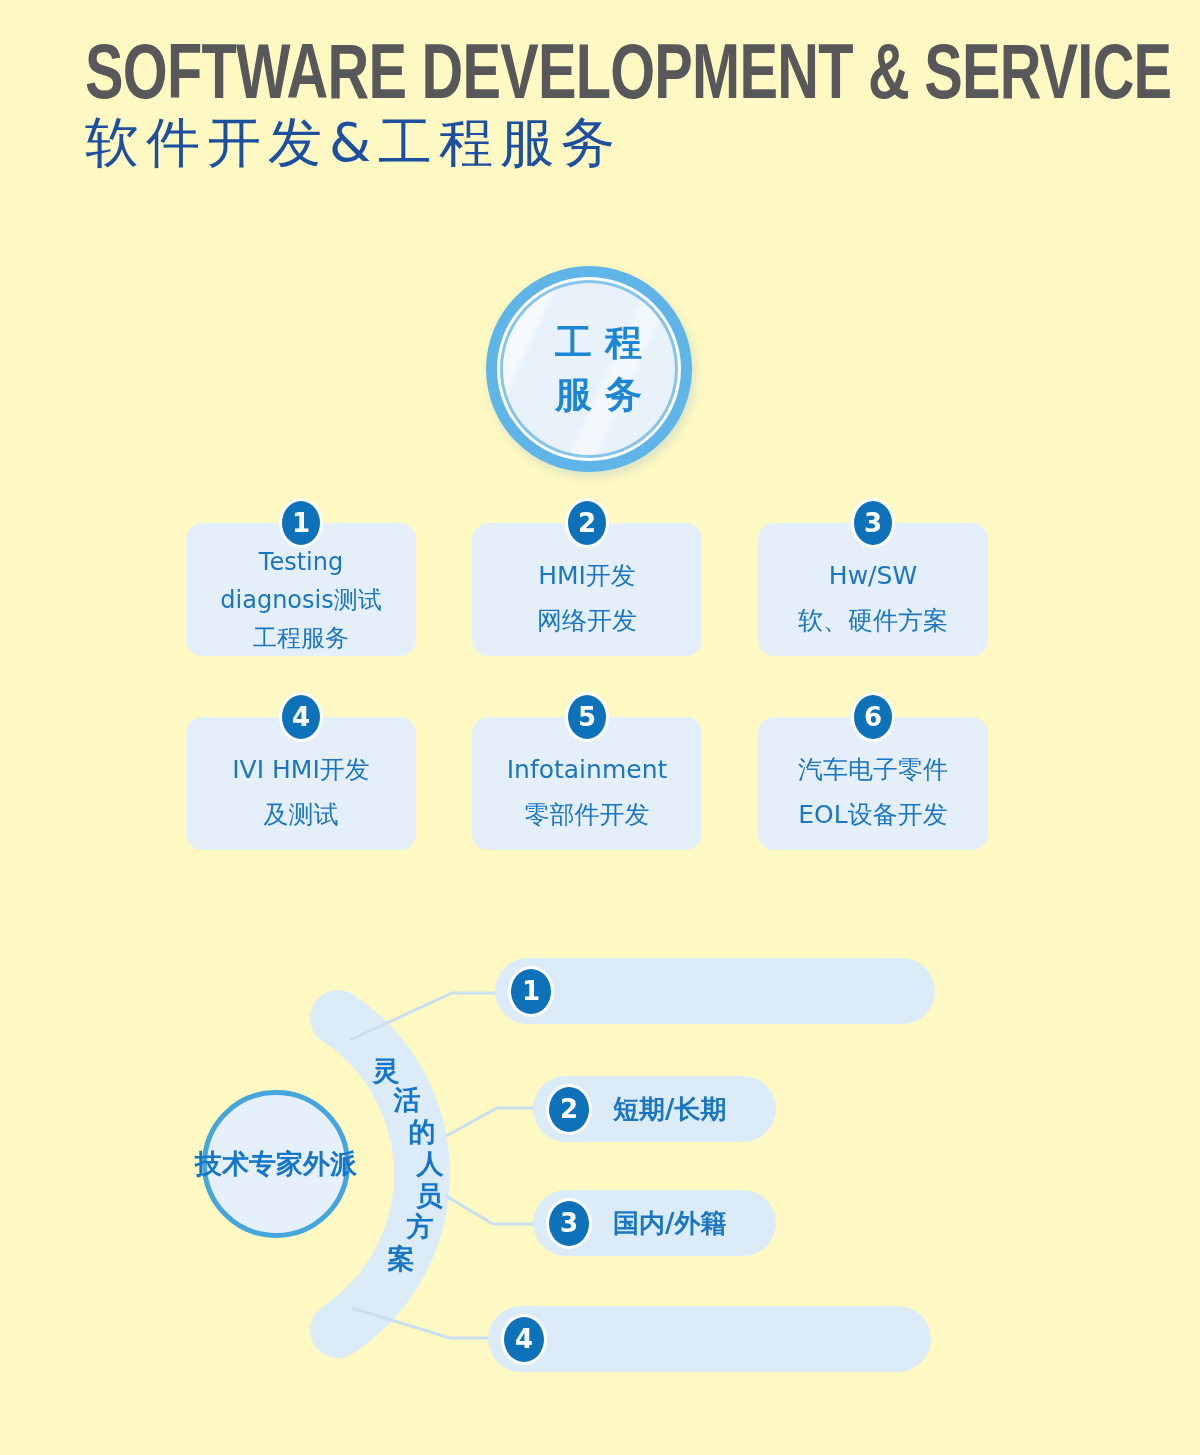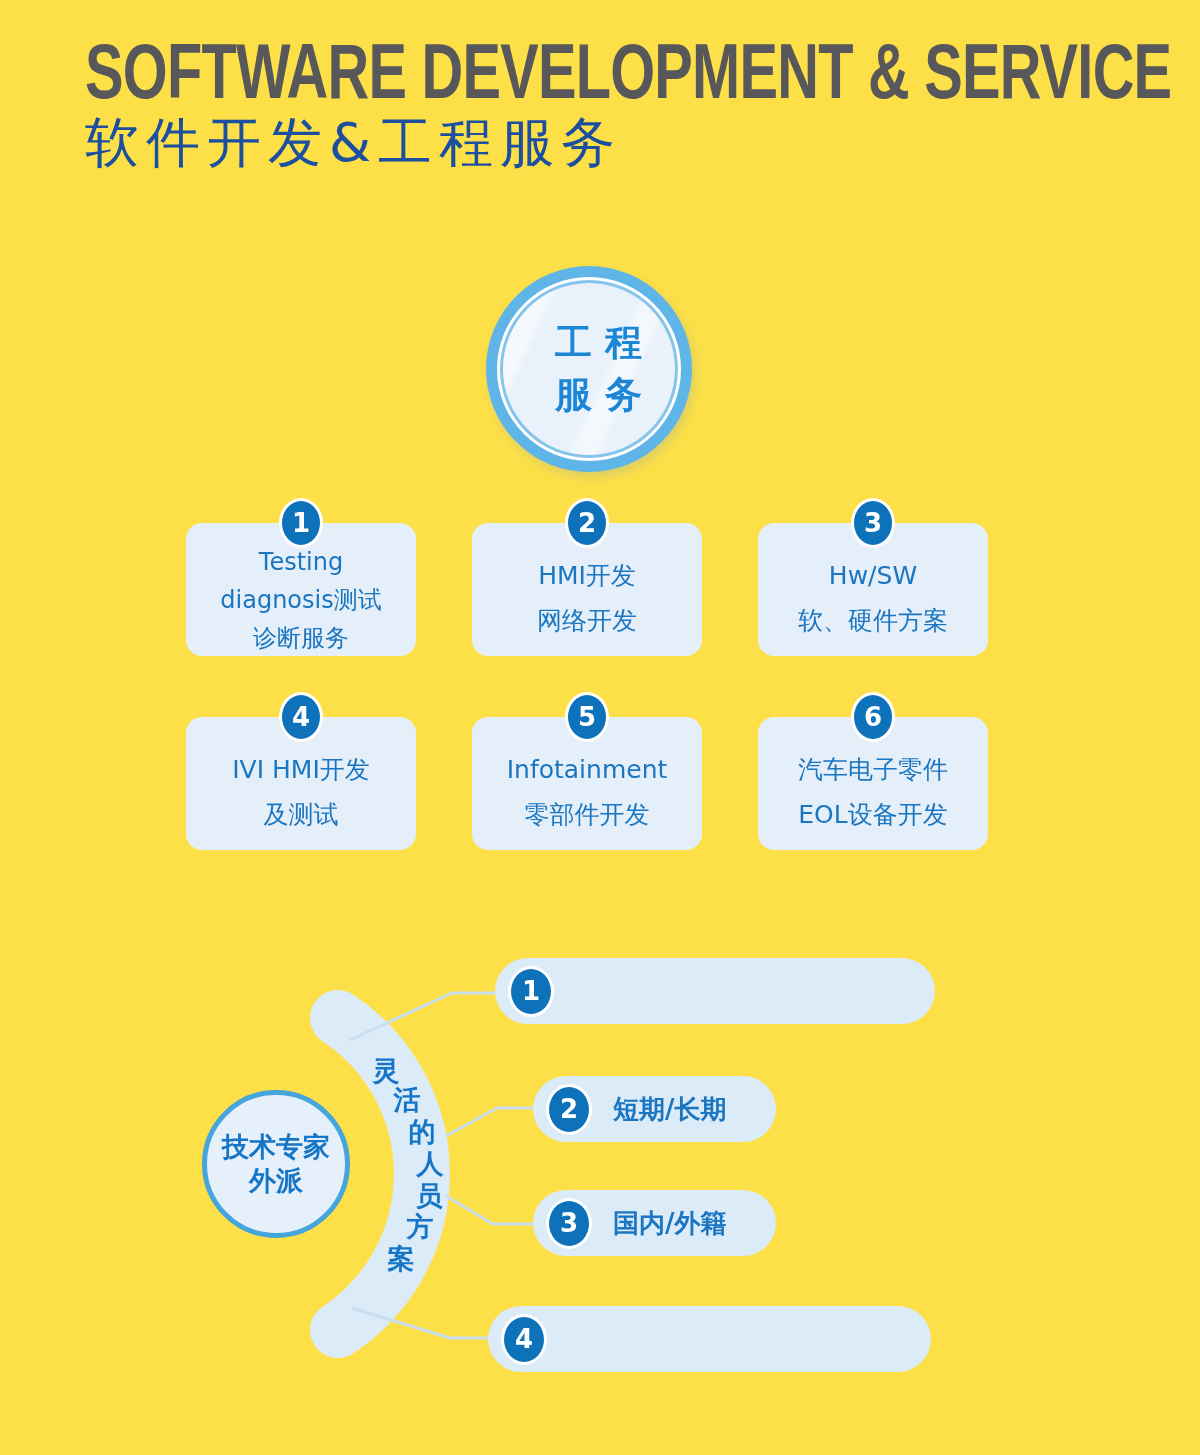--- a/index.html
+++ b/index.html
@@ -1,17 +1,17 @@
 <!DOCTYPE html>
 <html><head>
 <meta charset="utf-8">
 <style>
   html,body{margin:0;padding:0;background:#ffffff;}
   .canvas{
-    position:relative;width:1200px;height:1455px;background:#fde047;
+    position:relative;width:1200px;height:1455px;background:#fef9c3;
     overflow:hidden;font-family:"DejaVu Sans",sans-serif;
   }
 
   
   .title{
     position:absolute;left:85px;top:26px;
     font-family:"Liberation Sans",sans-serif;
     font-size:78px;font-weight:700;color:#58585a;
     white-space:nowrap;letter-spacing:-1px;
     transform:scaleX(0.74);transform-origin:left top;
@@ -48,21 +48,21 @@
     position:absolute;inset:0;display:flex;flex-direction:column;align-items:center;justify-content:center;
     padding-top:16px;text-align:center;color:#1b76c1;font-weight:400;font-size:25px;line-height:45px;white-space:nowrap;
   }
   .card.three .card-lines{font-size:24px;line-height:38px;padding-top:20px;}
 
   
   .flow-svg{position:absolute;left:0;top:0;width:1200px;height:1455px;}
   .dispatch-circle{
     position:absolute;left:202px;top:1090px;width:148px;height:148px;border-radius:50%;
     background:#e6f0fa;border:5px solid #45a5dd;box-sizing:border-box;
-    display:flex;flex-direction:column;align-items:center;justify-content:center;
+    display:flex;flex-direction:row;align-items:center;justify-content:center;
   }
   .dispatch-line{font-size:27px;font-weight:700;color:#1576c8;line-height:34px;white-space:nowrap;}
 
   .arc-char{position:absolute;width:32px;height:32px;text-align:center;line-height:32px;
             font-size:27px;font-weight:700;color:#1576c8;}
   .ac0{left:370px;top:1055px;} .ac1{left:391px;top:1084px;} .ac2{left:406px;top:1116px;}
   .ac3{left:414px;top:1148px;} .ac4{left:413px;top:1180px;} .ac5{left:404px;top:1211px;}
   .ac6{left:385px;top:1243px;}
 
   .pill{position:absolute;height:66px;background:#dcebf8;border-radius:33px;
@@ -93,21 +93,21 @@
       <div class="hub-line">工 程</div>
       <div class="hub-line">服 务</div>
     </div>
   </div>
 
   <div class="card card1 three">
     <div class="badge">1</div>
     <div class="card-lines">
       <span>Testing</span>
       <span>diagnosis测试</span>
-      <span>诊断服务</span>
+      <span>工程服务</span>
     </div>
   </div>
 
   <div class="card card2">
     <div class="badge">2</div>
     <div class="card-lines">
       <span>HMI开发</span>
       <span>网络开发</span>
     </div>
   </div>

